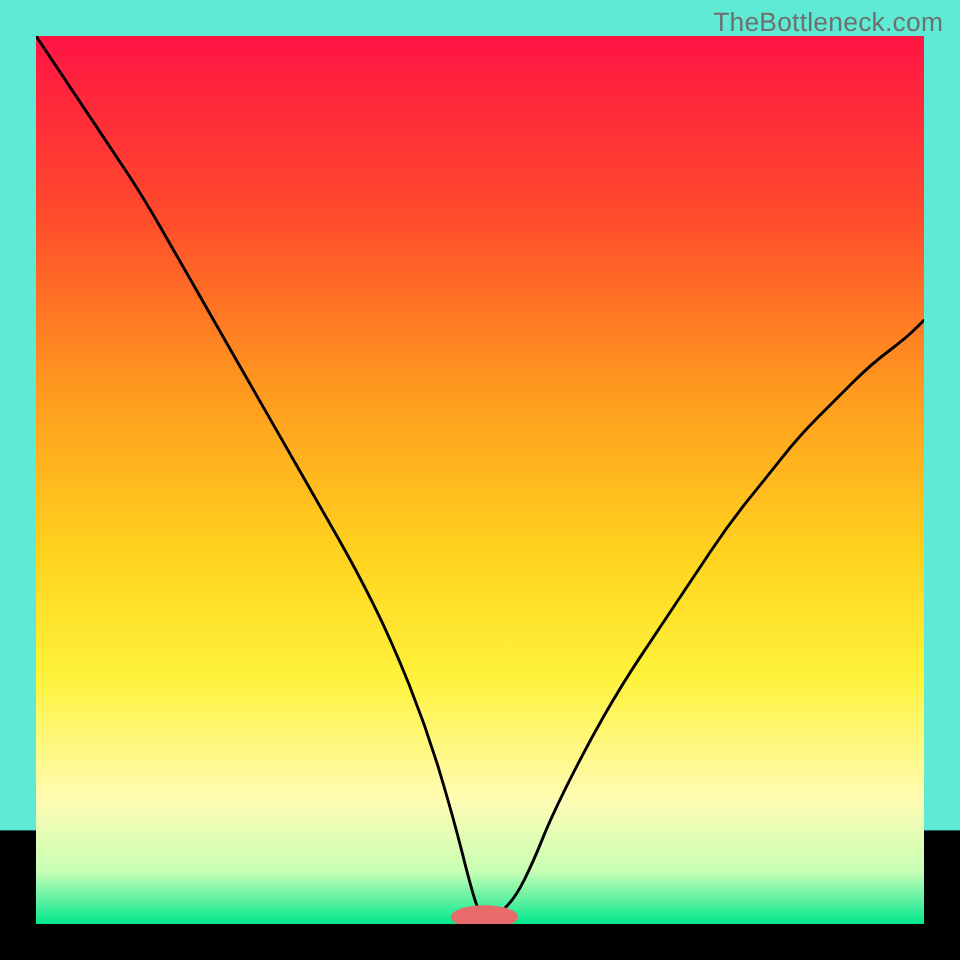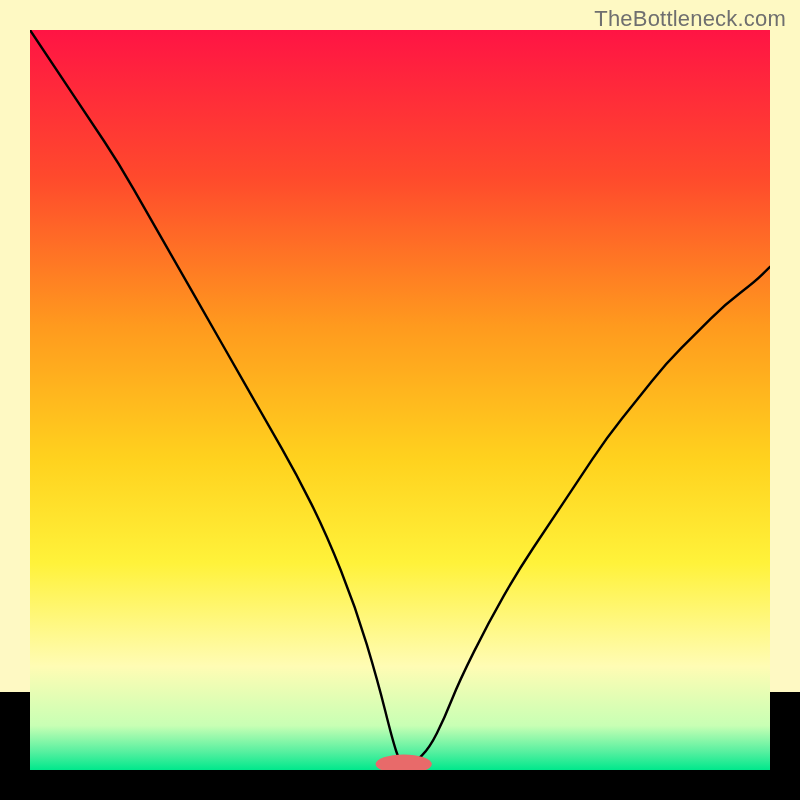--- a/index.html
+++ b/index.html
@@ -9,21 +9,21 @@
     height: 800px;
     background: #000;
     overflow: hidden;
   }
   .frame {
     position: absolute;
     left: 0;
     top: 0;
     width: 800px;
     height: 692px;
-    background: #fef9c3;
+    background: #5eead4;
   }
   .plot {
     position: absolute;
     left: 30px;
     top: 30px;
     width: 740px;
     height: 740px;
     overflow: hidden;
   }
   .watermark {

